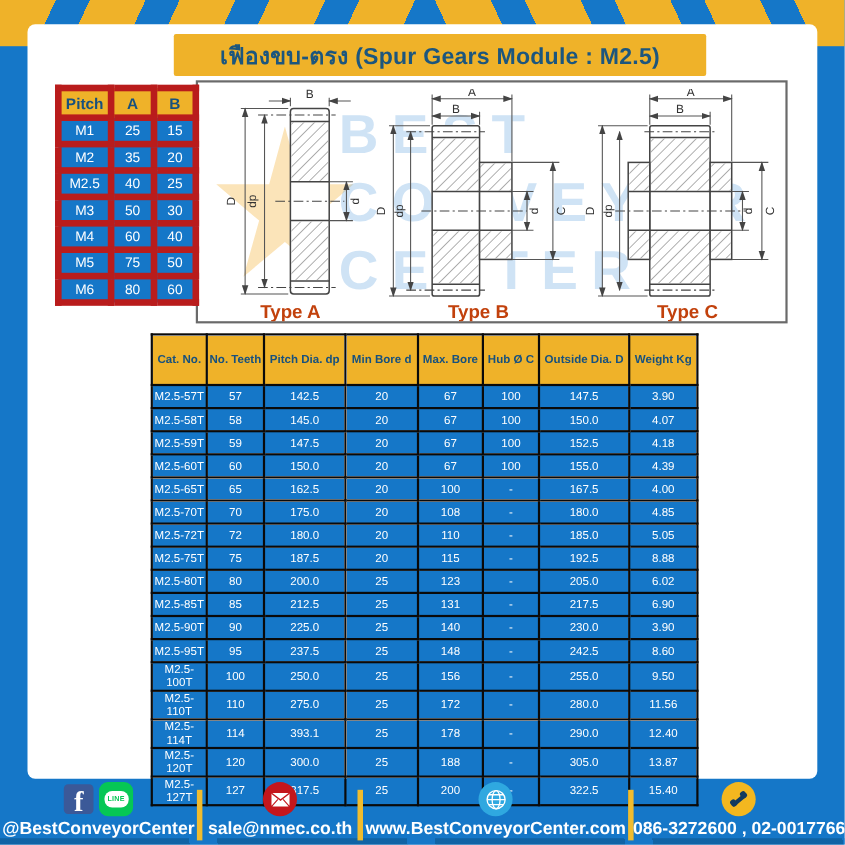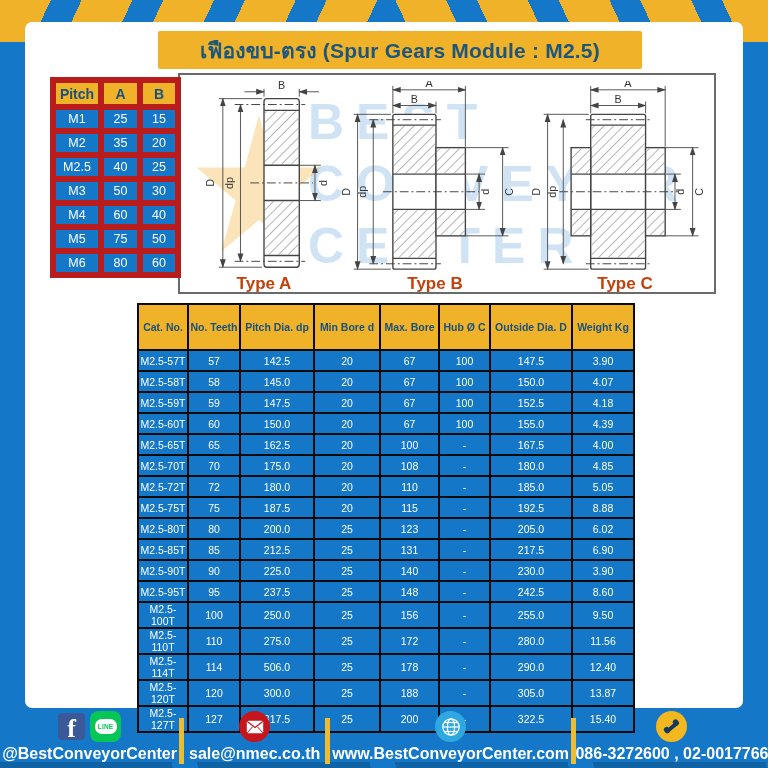--- a/index.html
+++ b/index.html
@@ -463,21 +463,21 @@
             <td>275.0</td>
             <td>25</td>
             <td>172</td>
             <td>-</td>
             <td>280.0</td>
             <td>11.56</td>
           </tr>
           <tr>
             <td>M2.5-114T</td>
             <td>114</td>
-            <td>506.0</td>
+            <td>393.1</td>
             <td>25</td>
             <td>178</td>
             <td>-</td>
             <td>290.0</td>
             <td>12.40</td>
           </tr>
           <tr>
             <td>M2.5-120T</td>
             <td>120</td>
             <td>300.0</td>

